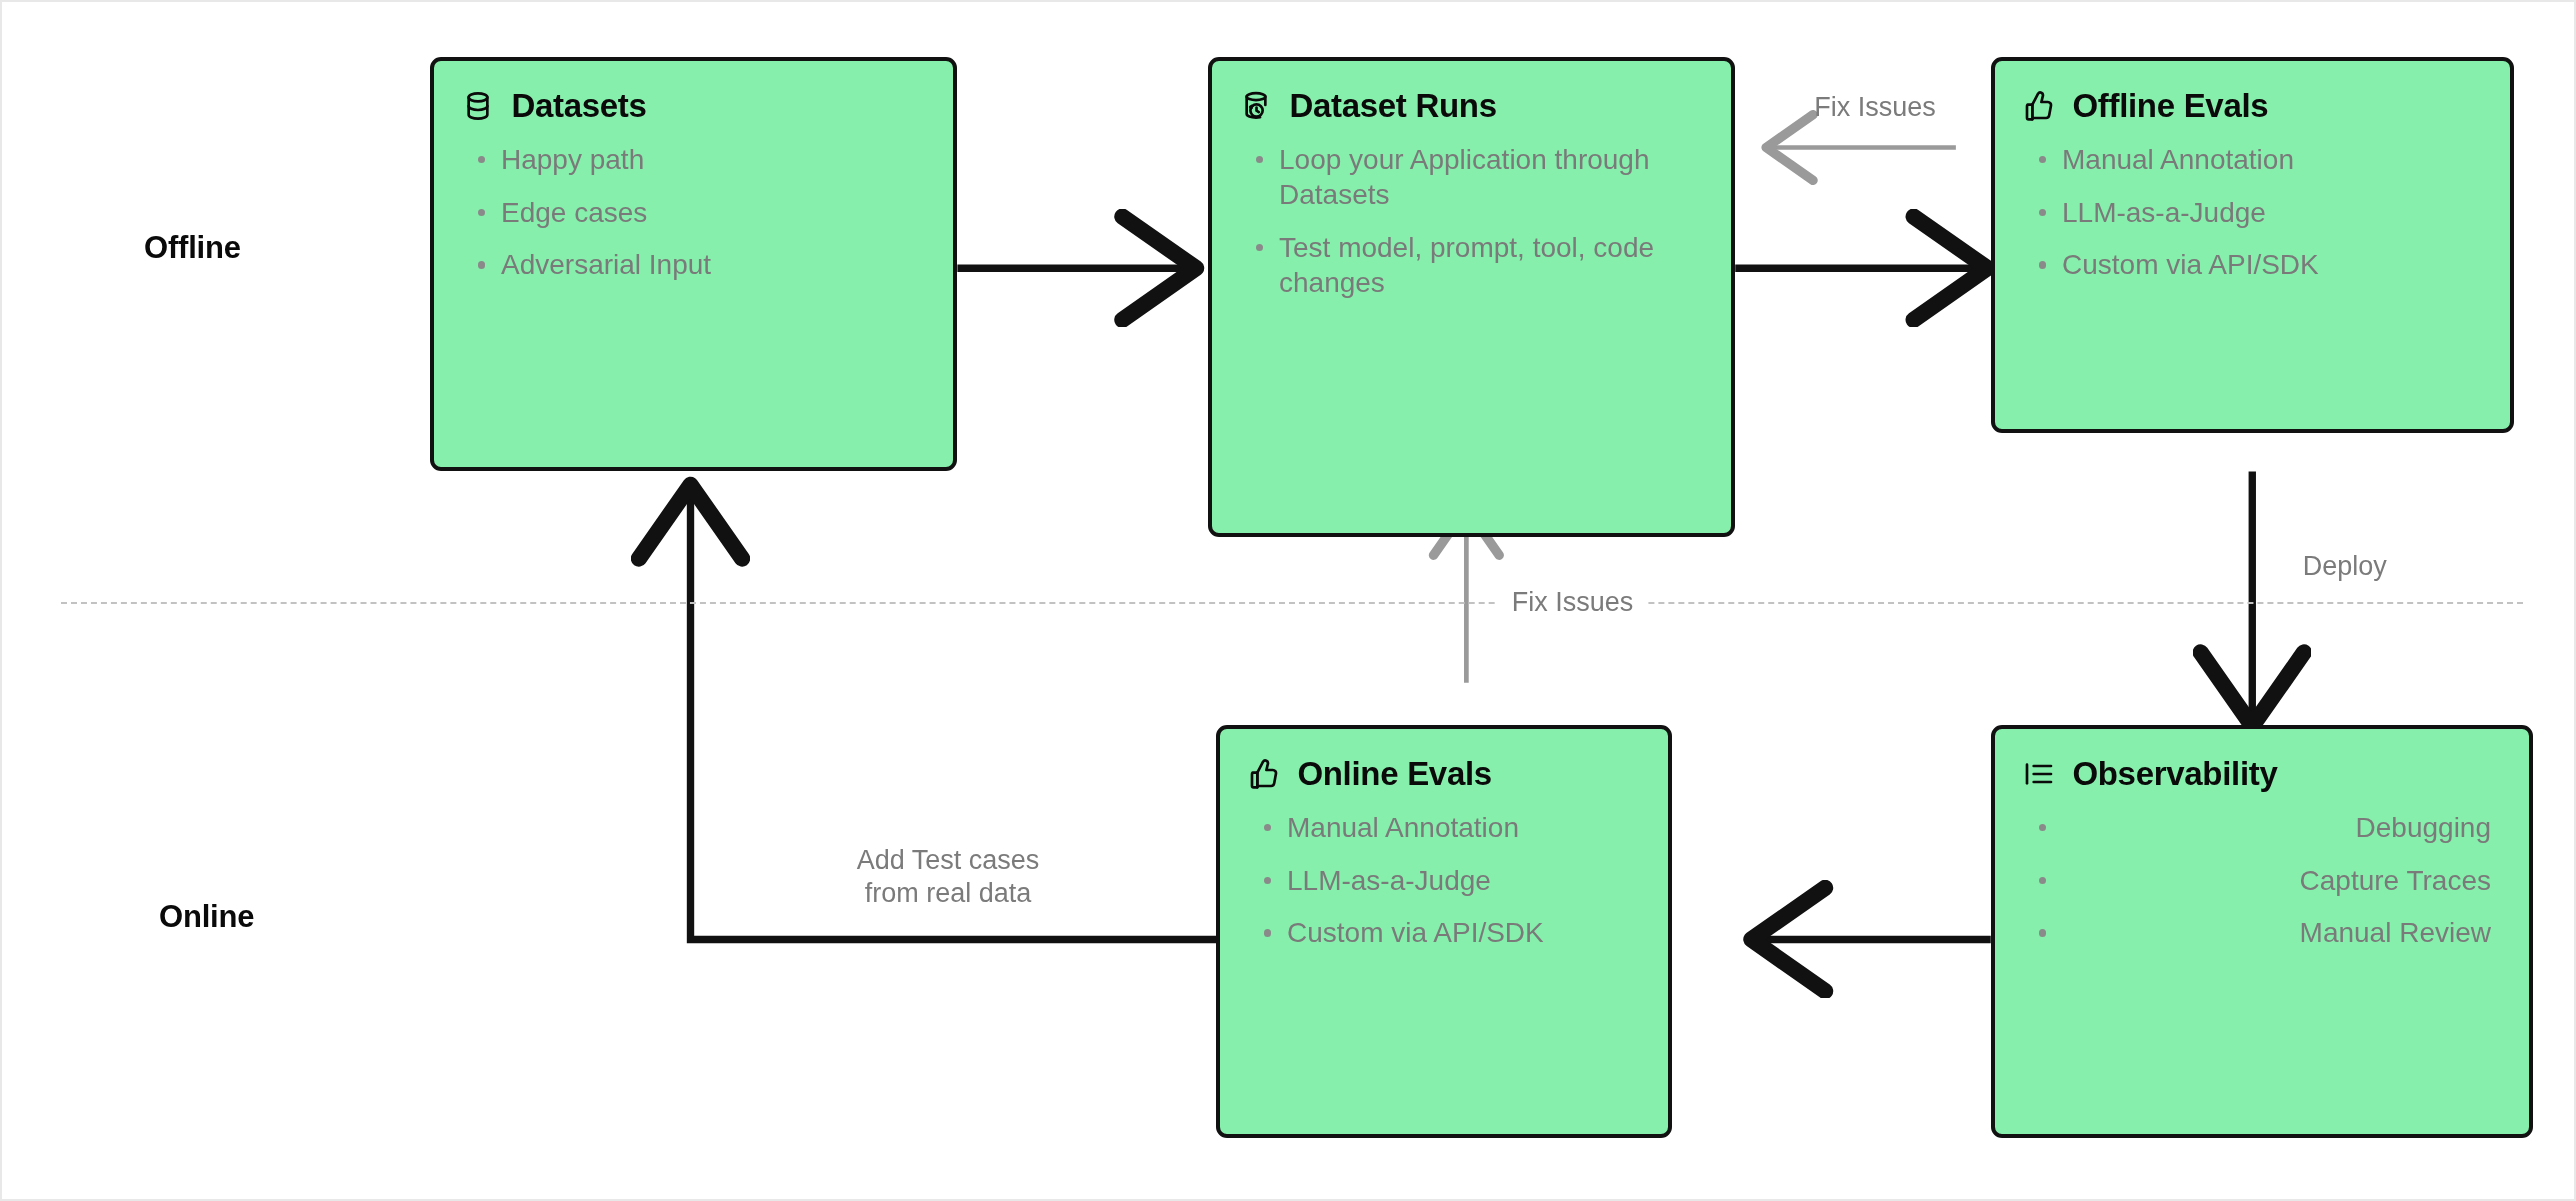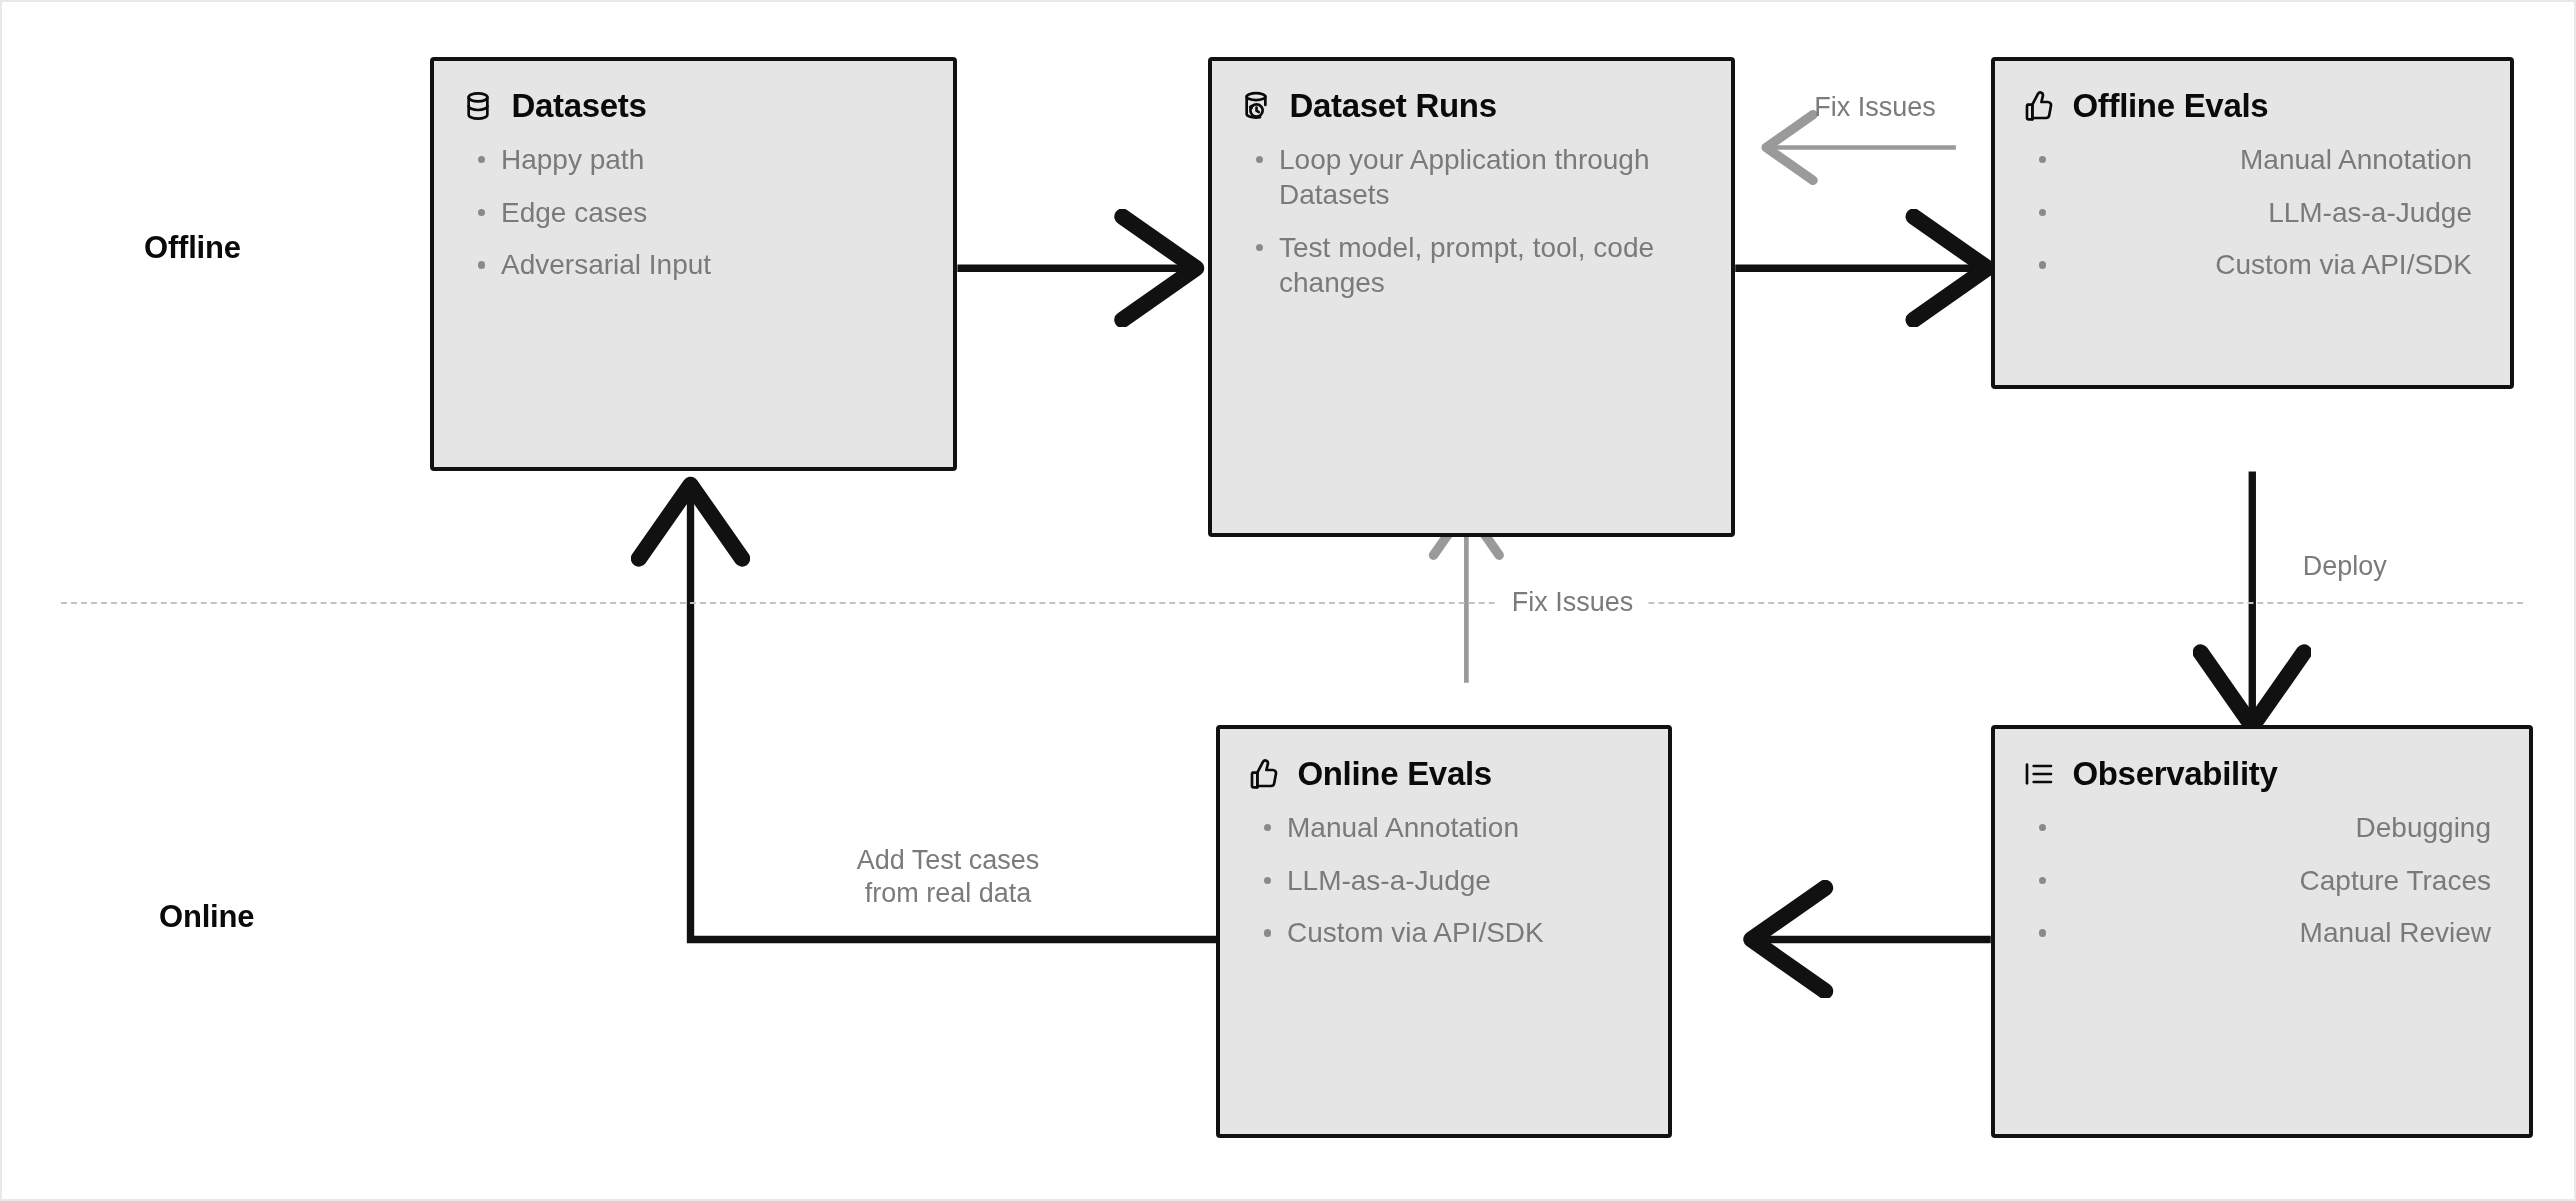--- a/index.html
+++ b/index.html
@@ -43,23 +43,23 @@
     background: #ffffff;
     padding: 0 14.8px;
     white-space: nowrap;
     transform: translateY(-50%);
   }
 
   
   .node {
     position: absolute;
     box-sizing: border-box;
-    background: #e5e5e5;
+    background: #86efac;
     border: 4.7px solid #111111;
-    border-radius: 4px;
+    border-radius: 11px;
     padding: 0;
   }
   .node-head {
     display: flex;
     align-items: center;
     gap: 17.4px;
     padding: 25.5px 0 0 28px;
   }
   .node-title {
     font-family: "Liberation Sans", sans-serif;
@@ -211,21 +211,21 @@
         </svg>
       </span>
       <span class="node-title">Dataset Runs</span>
     </div>
     <ul class="bullets">
       <li>Loop your Application through Datasets</li>
       <li>Test model, prompt, tool, code changes</li>
     </ul>
   </div>
 
-  <div class="node" style="left:1989px; top:55px; width:523px; height:332px;text-align:right;">
+  <div class="node" style="left:1989px; top:55px; width:523px; height:376px;">
     <div class="node-head">
       <span class="node-icon">
         <svg viewBox="0 0 24 24" fill="none" stroke="#0a0a0a" stroke-width="2" stroke-linecap="round" stroke-linejoin="round">
           <path d="M7 22V11"></path>
           <path d="M3.5 11h3.5v11H4.2A1.2 1.2 0 0 1 3 20.8V12.2A1.2 1.2 0 0 1 4.2 11z"></path>
           <path d="M7 11l4.3-8.2a2 2 0 0 1 3.6 1.6L13.8 9h4.8a2.4 2.4 0 0 1 2.35 2.9l-1.3 7A2.4 2.4 0 0 1 17.3 21H7"></path>
         </svg>
       </span>
       <span class="node-title">Offline Evals</span>
     </div>

